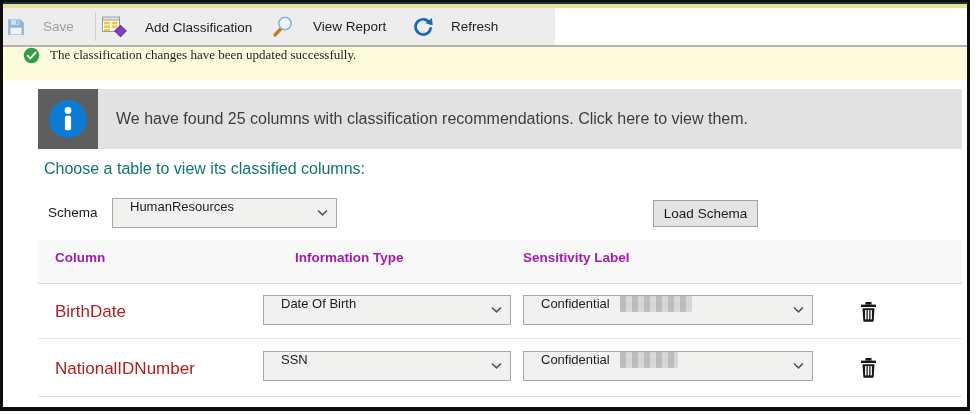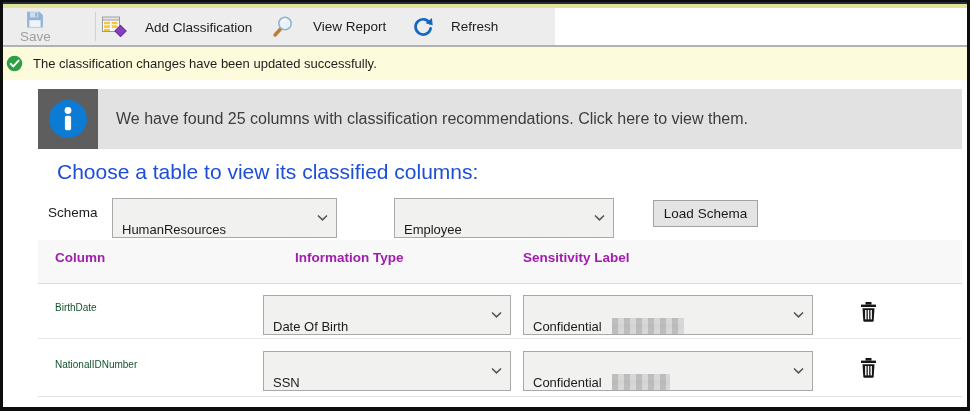--- a/index.html
+++ b/index.html
@@ -12,64 +12,64 @@
 
   .top-navy   { left:0; top:0; width:100%; height:2px; background:#1f2d3d; }
   .top-yellow { left:0; top:2px; width:100%; height:4px; background:#e3e398; }
 
   .toolbar { left:0; top:6px; width:552px; height:37px; background:#ededed; }
   .tb-group { position:absolute; top:50%; transform:translateY(-50%);
               display:flex; align-items:center; column-gap:18px; cursor:default; }
   .tb-label { font-size:13.5px; color:#1c1c1c; white-space:nowrap; }
   .tb-label.disabled { color:#9f9f9f; }
   .tb-sep { position:absolute; left:92px; top:4px; height:29px; width:1px; background:#d2d2d2; }
-  .g-save    { left:17px;flex-direction:column; }
+  .g-save    { left:4px; }
   .g-add     { left:99px; }
   .g-report  { left:268px; }
   .g-refresh { left:410px; }
 
   .toolbar-underline { left:0; top:43px; width:100%; height:2px; background:#b2b2b2; }
 
   .statusbar { left:0; top:45px; width:100%; height:33px; background:#fcfcdc;
-               display:flex; align-items:center; padding-left:3px; column-gap:10px; }
+               display:flex; padding-left:20px; column-gap:10px;font-family:Liberation Serif, serif; }
   .statusbar .msg { font-size:13px; color:#1e1e1e; }
 
   .info-tile { left:35px; top:87px; width:60px; height:60px; background:#5e5e5e;
                display:flex; align-items:center; justify-content:center; }
   .info-banner { left:95px; top:87px; width:864px; height:60px; background:#e2e2e2;
                  display:flex; align-items:center; padding-left:18px; cursor:pointer; }
   .info-banner .msg { font-size:16px; color:#3d3d3d; }
 
-  .choose-heading { left:54px; top:158px; font-size:21px; color:#1d4ed8; }
+  .choose-heading { left:41px; top:158px; font-size:16px; color:#0f766e; }
 
   .lbl { font-size:13.5px; color:#1b1b1b; }
   .schema-lbl { left:45px;  top:203px; }
   .table-lbl  { left:349px; top:203px;margin-top:34px; }
 
-  .sel { height:40px; background:#f1f1f0; border:1px solid #a9a9a9;
-         display:flex; align-items:flex-end; padding:0 26px 0 9px;
+  .sel { height:30px; background:#f1f1f0; border:1px solid #a9a9a9;
+         display:flex; align-items:flex-start; padding:0 26px 0 17px;
          font-size:13px; color:#1b1b1b; cursor:pointer; }
   .sel .chev { position:absolute; right:8px; top:50%; transform:translateY(-50%); line-height:0; }
   .schema-sel { left:109px; top:196px; width:225px; }
   .table-sel  { left:391px; top:196px; width:220px; }
 
   .load-btn { left:650px; top:198px; width:105px; height:27px;
               background:#e4e4e4; border:1px solid #a3a3a3;
               font-size:13.5px; color:#1b1b1b; font-family:inherit; cursor:pointer; }
 
   .hdr-row { left:35px; top:238px; width:924px; height:43px; background:#f8f8f8; }
   .th { position:absolute; top:248px; font-size:13.5px; font-weight:bold; color:#a21caf; }
   .th-col  { left:52px; }
   .th-type { left:260px;padding-left:32px; }
   .th-sens { left:520px; }
 
   .sep { left:35px; width:924px; height:1px; background:#dcdcdc; }
   .sep1 { top:281px; } .sep2 { top:336px; background:#e7e7e7; } .sep3 { top:394px; background:#e1e1e1; }
 
-  .cell-text { font-size:10px; color:#14532d; }
+  .cell-text { font-size:17px; color:#b91c1c; }
   .row1-col { left:52px; top:300px; }
   .row2-col { left:52px; top:357px; } 
   .it-sel-1   { left:260px; top:293px; width:248px; }
   .sens-sel-1 { left:520px; top:293px; width:290px; }
   .it-sel-2   { left:260px; top:349px; width:248px; }
   .sens-sel-2 { left:520px; top:349px; width:290px; }
 
   .redacted { display:inline-block; height:16px; margin-left:10px; border-radius:1px;
     background:
       repeating-linear-gradient(90deg, rgba(186,186,186,.85) 0 6px, rgba(216,216,216,.85) 6px 12px),
@@ -173,28 +173,20 @@
   <div class="sel schema-sel">
     <span>HumanResources</span>
     <span class="chev">
       <svg width="11" height="7" viewBox="0 0 11 7">
           <path d="M1 1 l4.5 4.4 L10 1" stroke="#555" stroke-width="1.5" fill="none"></path>
         </svg>
     </span>
   </div>
 
   <span class="lbl table-lbl">Table</span>
-  <div class="sel table-sel">
-    <span>Employee</span>
-    <span class="chev">
-      <svg width="11" height="7" viewBox="0 0 11 7">
-          <path d="M1 1 l4.5 4.4 L10 1" stroke="#555" stroke-width="1.5" fill="none"></path>
-        </svg>
-    </span>
-  </div>
 
   <button class="load-btn">Load Schema</button>
 
   <div class="hdr-row"></div>
   <span class="th th-col">Column</span>
   <span class="th th-type">Information Type</span>
   <span class="th th-sens">Sensitivity Label</span>
   <div class="sep sep1"></div>
 
   <span class="cell-text row1-col">BirthDate</span>

